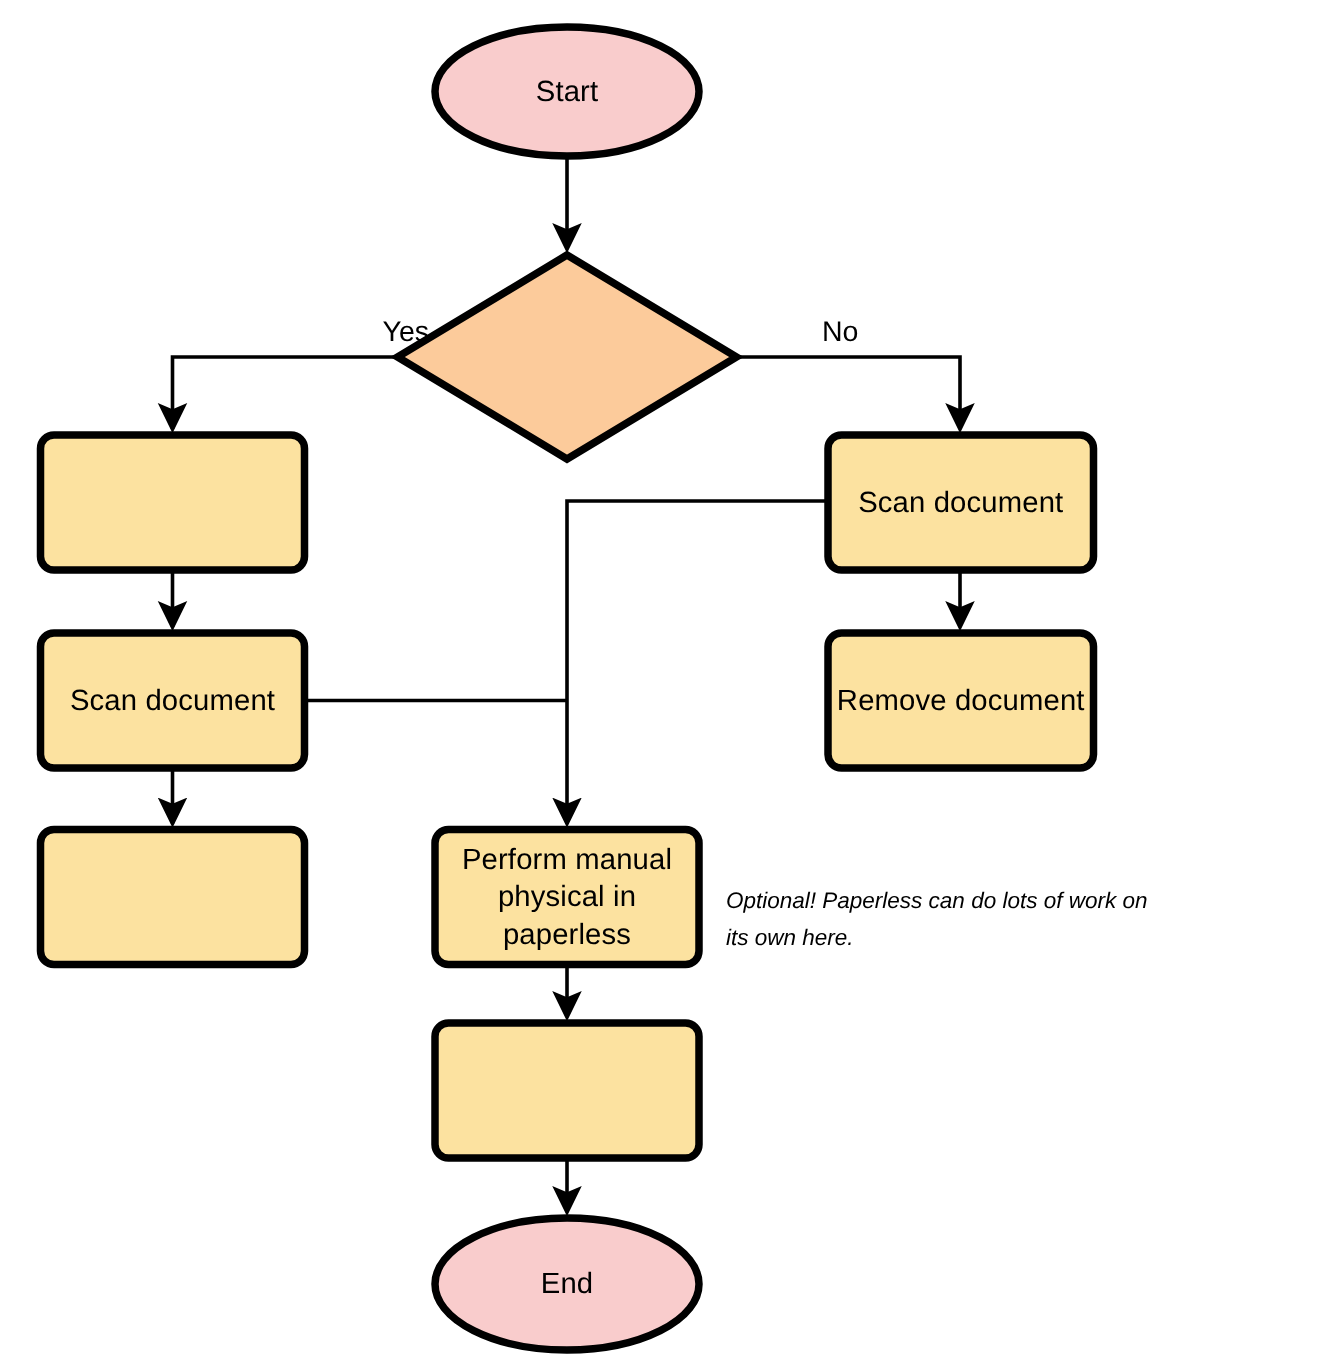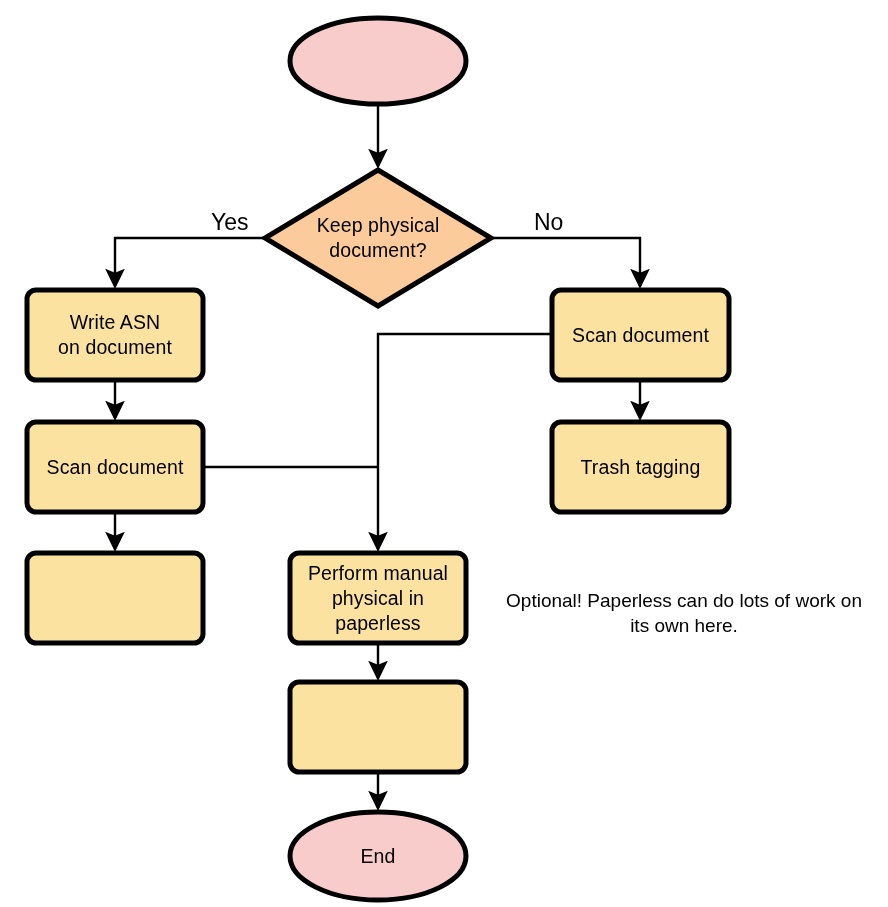--- a/index.html
+++ b/index.html
@@ -34,31 +34,32 @@
     color: #000000;
     font-size: 19.5px;
     line-height: 25px;
     white-space: pre-line;
     pointer-events: none;
     letter-spacing: 0.1px;
   }
   .edge-label {
     position: absolute;
     color: #000000;
-    font-size: 23px;
+    font-size: 19px;
     line-height: 22px;
     white-space: nowrap;
+    margin-left: 44px;
   }
   .note-text {
     position: absolute;
     color: #000000;
-    font-size: 19px;
+    font-size: 15px;
     line-height: 25px;
+    font-style: italic;
     white-space: pre-line;
-    text-align: center;
   }
 </style>
 </head>
 <body>
 
 <div id="flowchart-root">
 
   <svg id="flow-svg" viewBox="0 0 888 907">
     <defs>
       <marker id="arrowhead" markerWidth="9" markerHeight="9" refX="7.2" refY="4.5" orient="auto" markerUnits="strokeWidth">
@@ -102,41 +103,38 @@
       <rect x="552" y="290" width="177" height="90" rx="9" ry="9" fill="#fce2a0" stroke-width="5"></rect>
       <rect x="552" y="422" width="177" height="90" rx="9" ry="9" fill="#fce2a0" stroke-width="5"></rect>
 
       <rect x="290" y="553" width="176" height="90" rx="9" ry="9" fill="#fce2a0" stroke-width="5"></rect>
       <rect x="290" y="682" width="176" height="90" rx="9" ry="9" fill="#fce2a0" stroke-width="5"></rect>
 
       <ellipse cx="378" cy="856" rx="88" ry="44" fill="#f9cccc" stroke-width="5"></ellipse>
     </g>
   </svg>
 
+  <div class="node-label" style="left:290px; top:18px; width:176px; height:86px;">Start</div>
 
-  <div class="node-label" style="left:268px; top:195px; width:220px; height:86px;">Keep physical
-document?</div>
 
-  <div class="node-label" style="left:27px; top:290px; width:176px; height:90px;">Write ASN
-on document</div>
 
   <div class="node-label" style="left:27px; top:422px; width:176px; height:90px;">Scan document</div>
 
 
   <div class="node-label" style="left:552px; top:290px; width:177px; height:90px;">Scan document</div>
 
-  <div class="node-label" style="left:552px; top:422px; width:177px; height:90px;">Trash tagging</div>
+  <div class="node-label" style="left:552px; top:422px; width:177px; height:90px;">Remove document</div>
 
   <div class="node-label" style="left:290px; top:553px; width:176px; height:90px;">Perform manual
 physical in
 paperless</div>
 
 
   <div class="node-label" style="left:290px; top:812px; width:176px; height:88px;text-align:right;">End</div>
 
   <div class="edge-label" style="left:211px; top:211px;">Yes</div>
 
-  <div class="edge-label" style="left:534px; top:211px;">No</div>
+  <div class="edge-label" style="left:504px; top:211px;">No</div>
 
   <div class="note-text" style="left:484px; top:588px; width:400px;">Optional! Paperless can do lots of work on
 its own here.</div>
 
 </div>
 
 </body></html>

